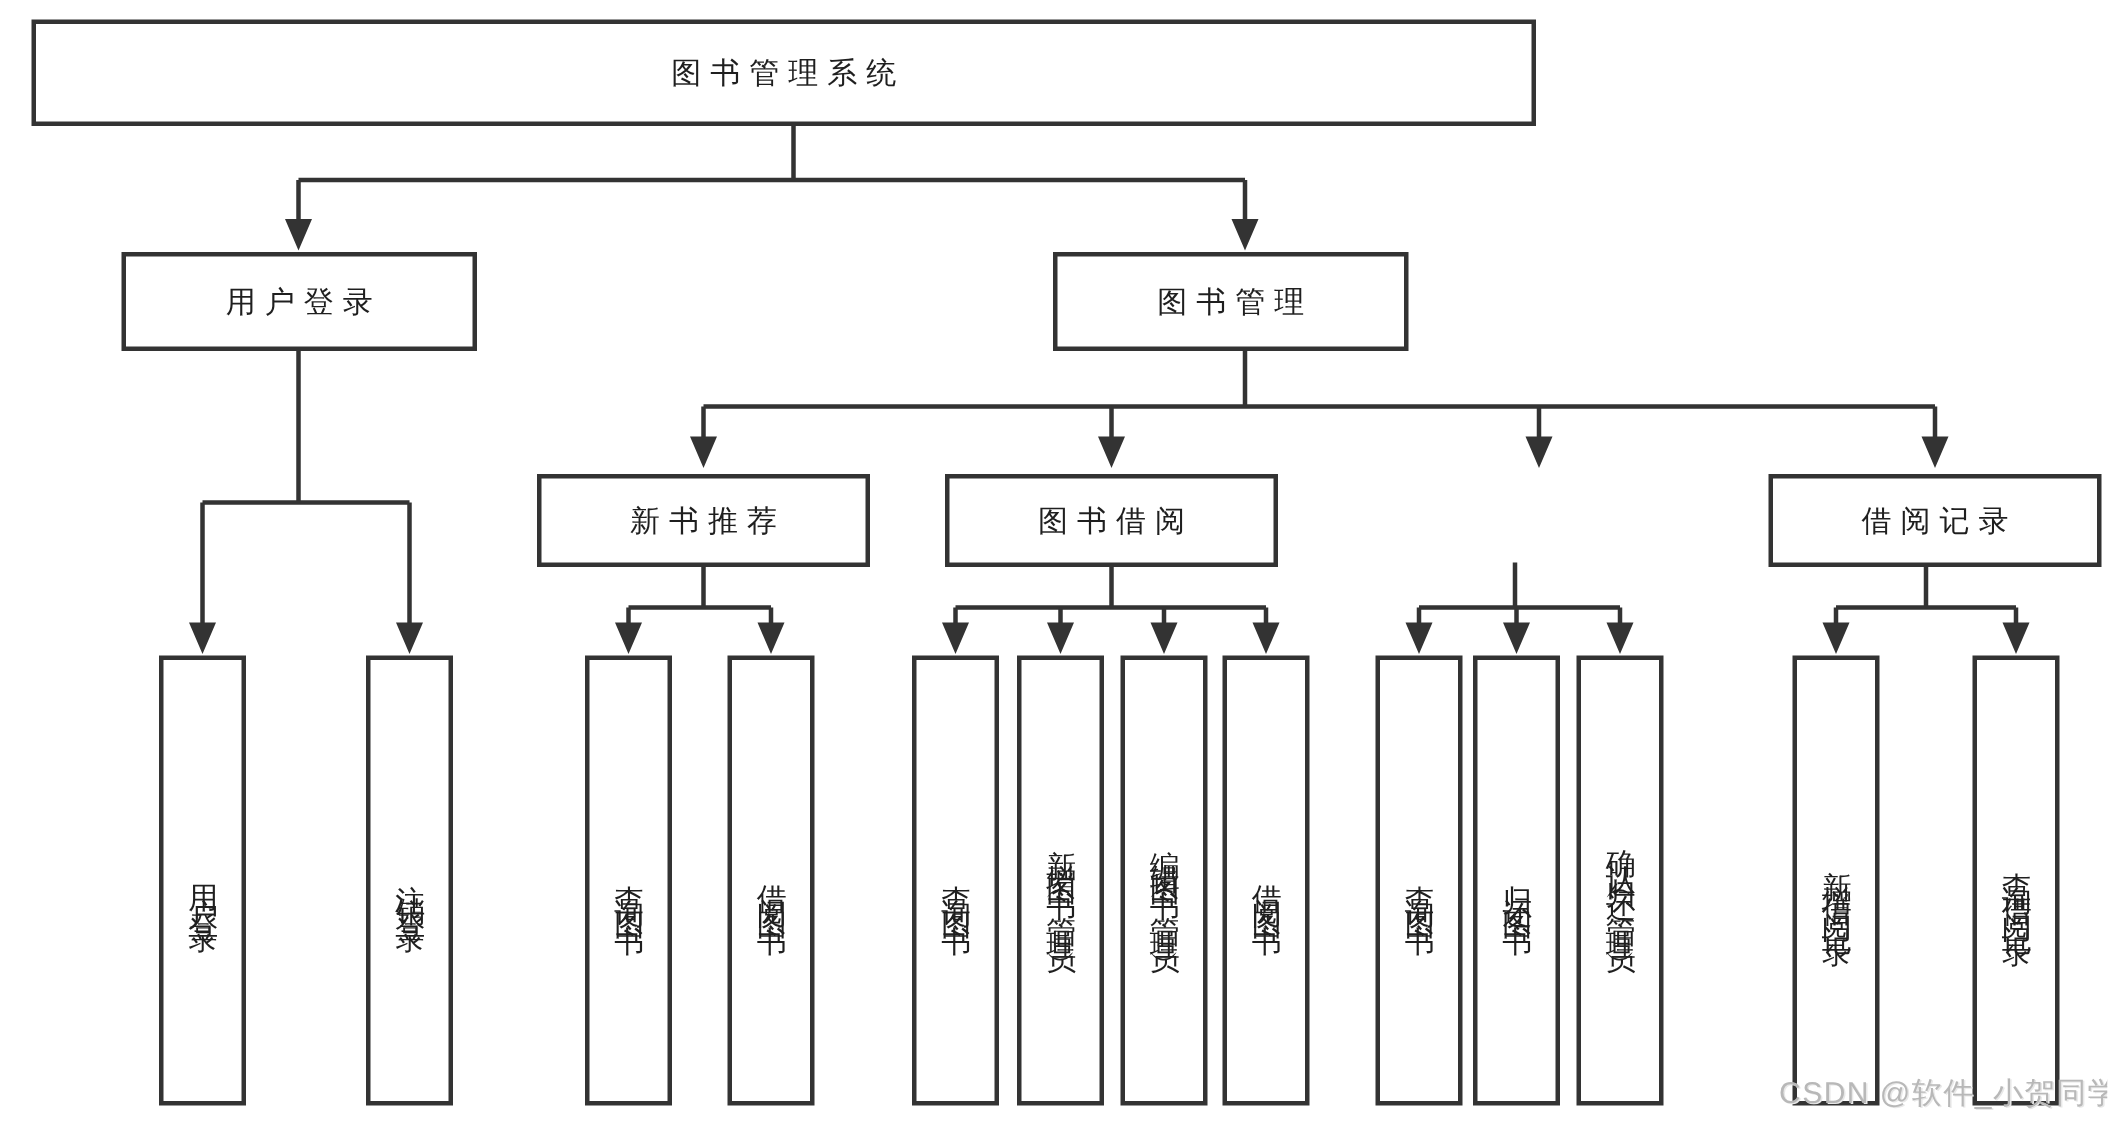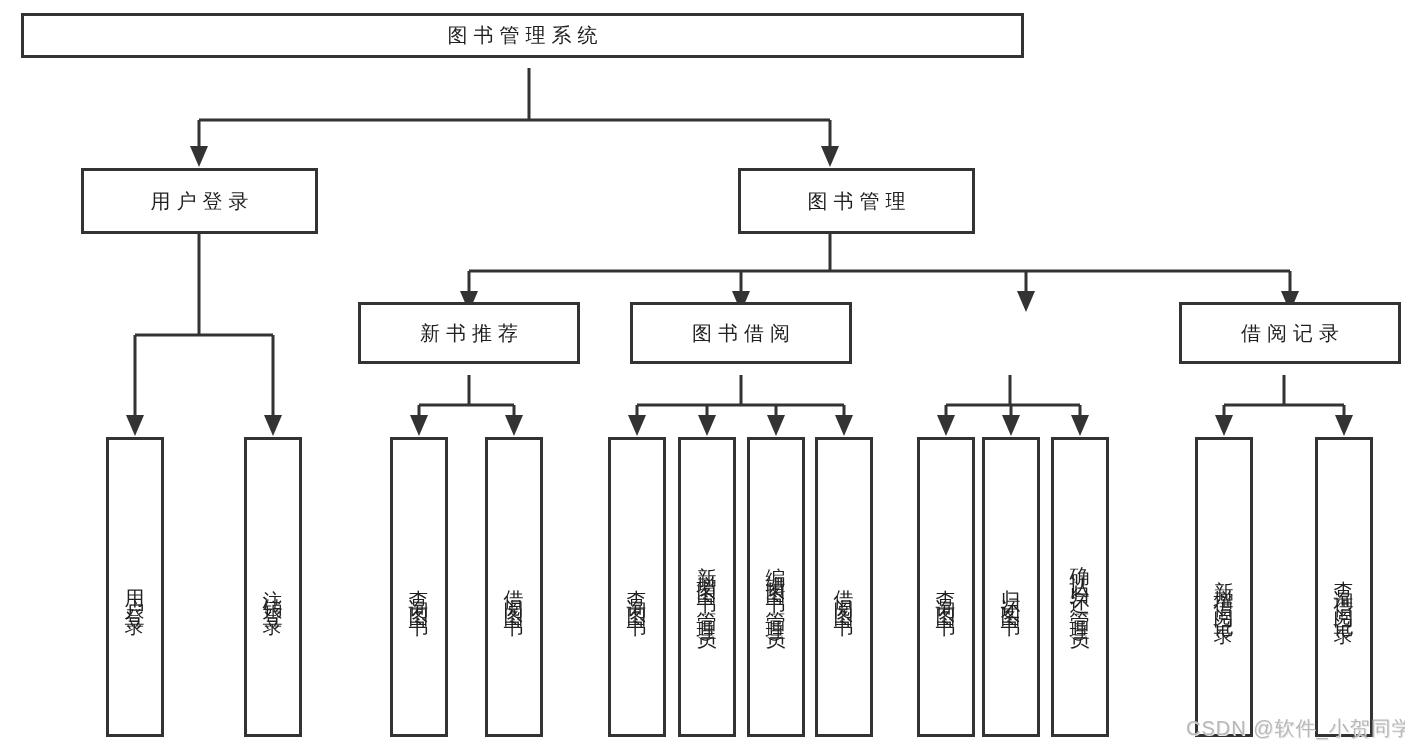--- a/index.html
+++ b/index.html
@@ -34,25 +34,25 @@
   }
   .vlabel {
     writing-mode: vertical-rl;
     text-orientation: mixed;
     font-size: 20px;
     line-height: 1;
     letter-spacing: 9px;
     padding-top: 9px;
     white-space: nowrap;
   }
-  .root  { left: 21px;  top: 13px;  width: 1003px; height: 45px; }
+  .root  { left: 21px;  top: 13px;  width: 1003px; height: 71px; }
   .l2    { top: 168px;  width: 237px; height: 66px; }
   .l2.user { left: 81px; }
-  .l2.book { left: 738px; }
-  .l3    { top: 302px;  width: 222px; height: 62px; }
+  .l2.book { left: 702px; }
+  .l3    { top: 316px;  width: 222px; height: 62px; }
   .l3.newbook { left: 358px; }
   .l3.borrow  { left: 630px; align-items: center; }
   .l3.current { left: 915px; }
   .l3.records { left: 1179px; }
   .leaf  { top: 437px;  width: 58px; height: 300px; }
   .leaf.p1  { left: 106px; }
   .leaf.p2  { left: 244px; }
   .leaf.p3  { left: 390px; }
   .leaf.p4  { left: 485px; }
   .leaf.p5  { left: 608px; }

